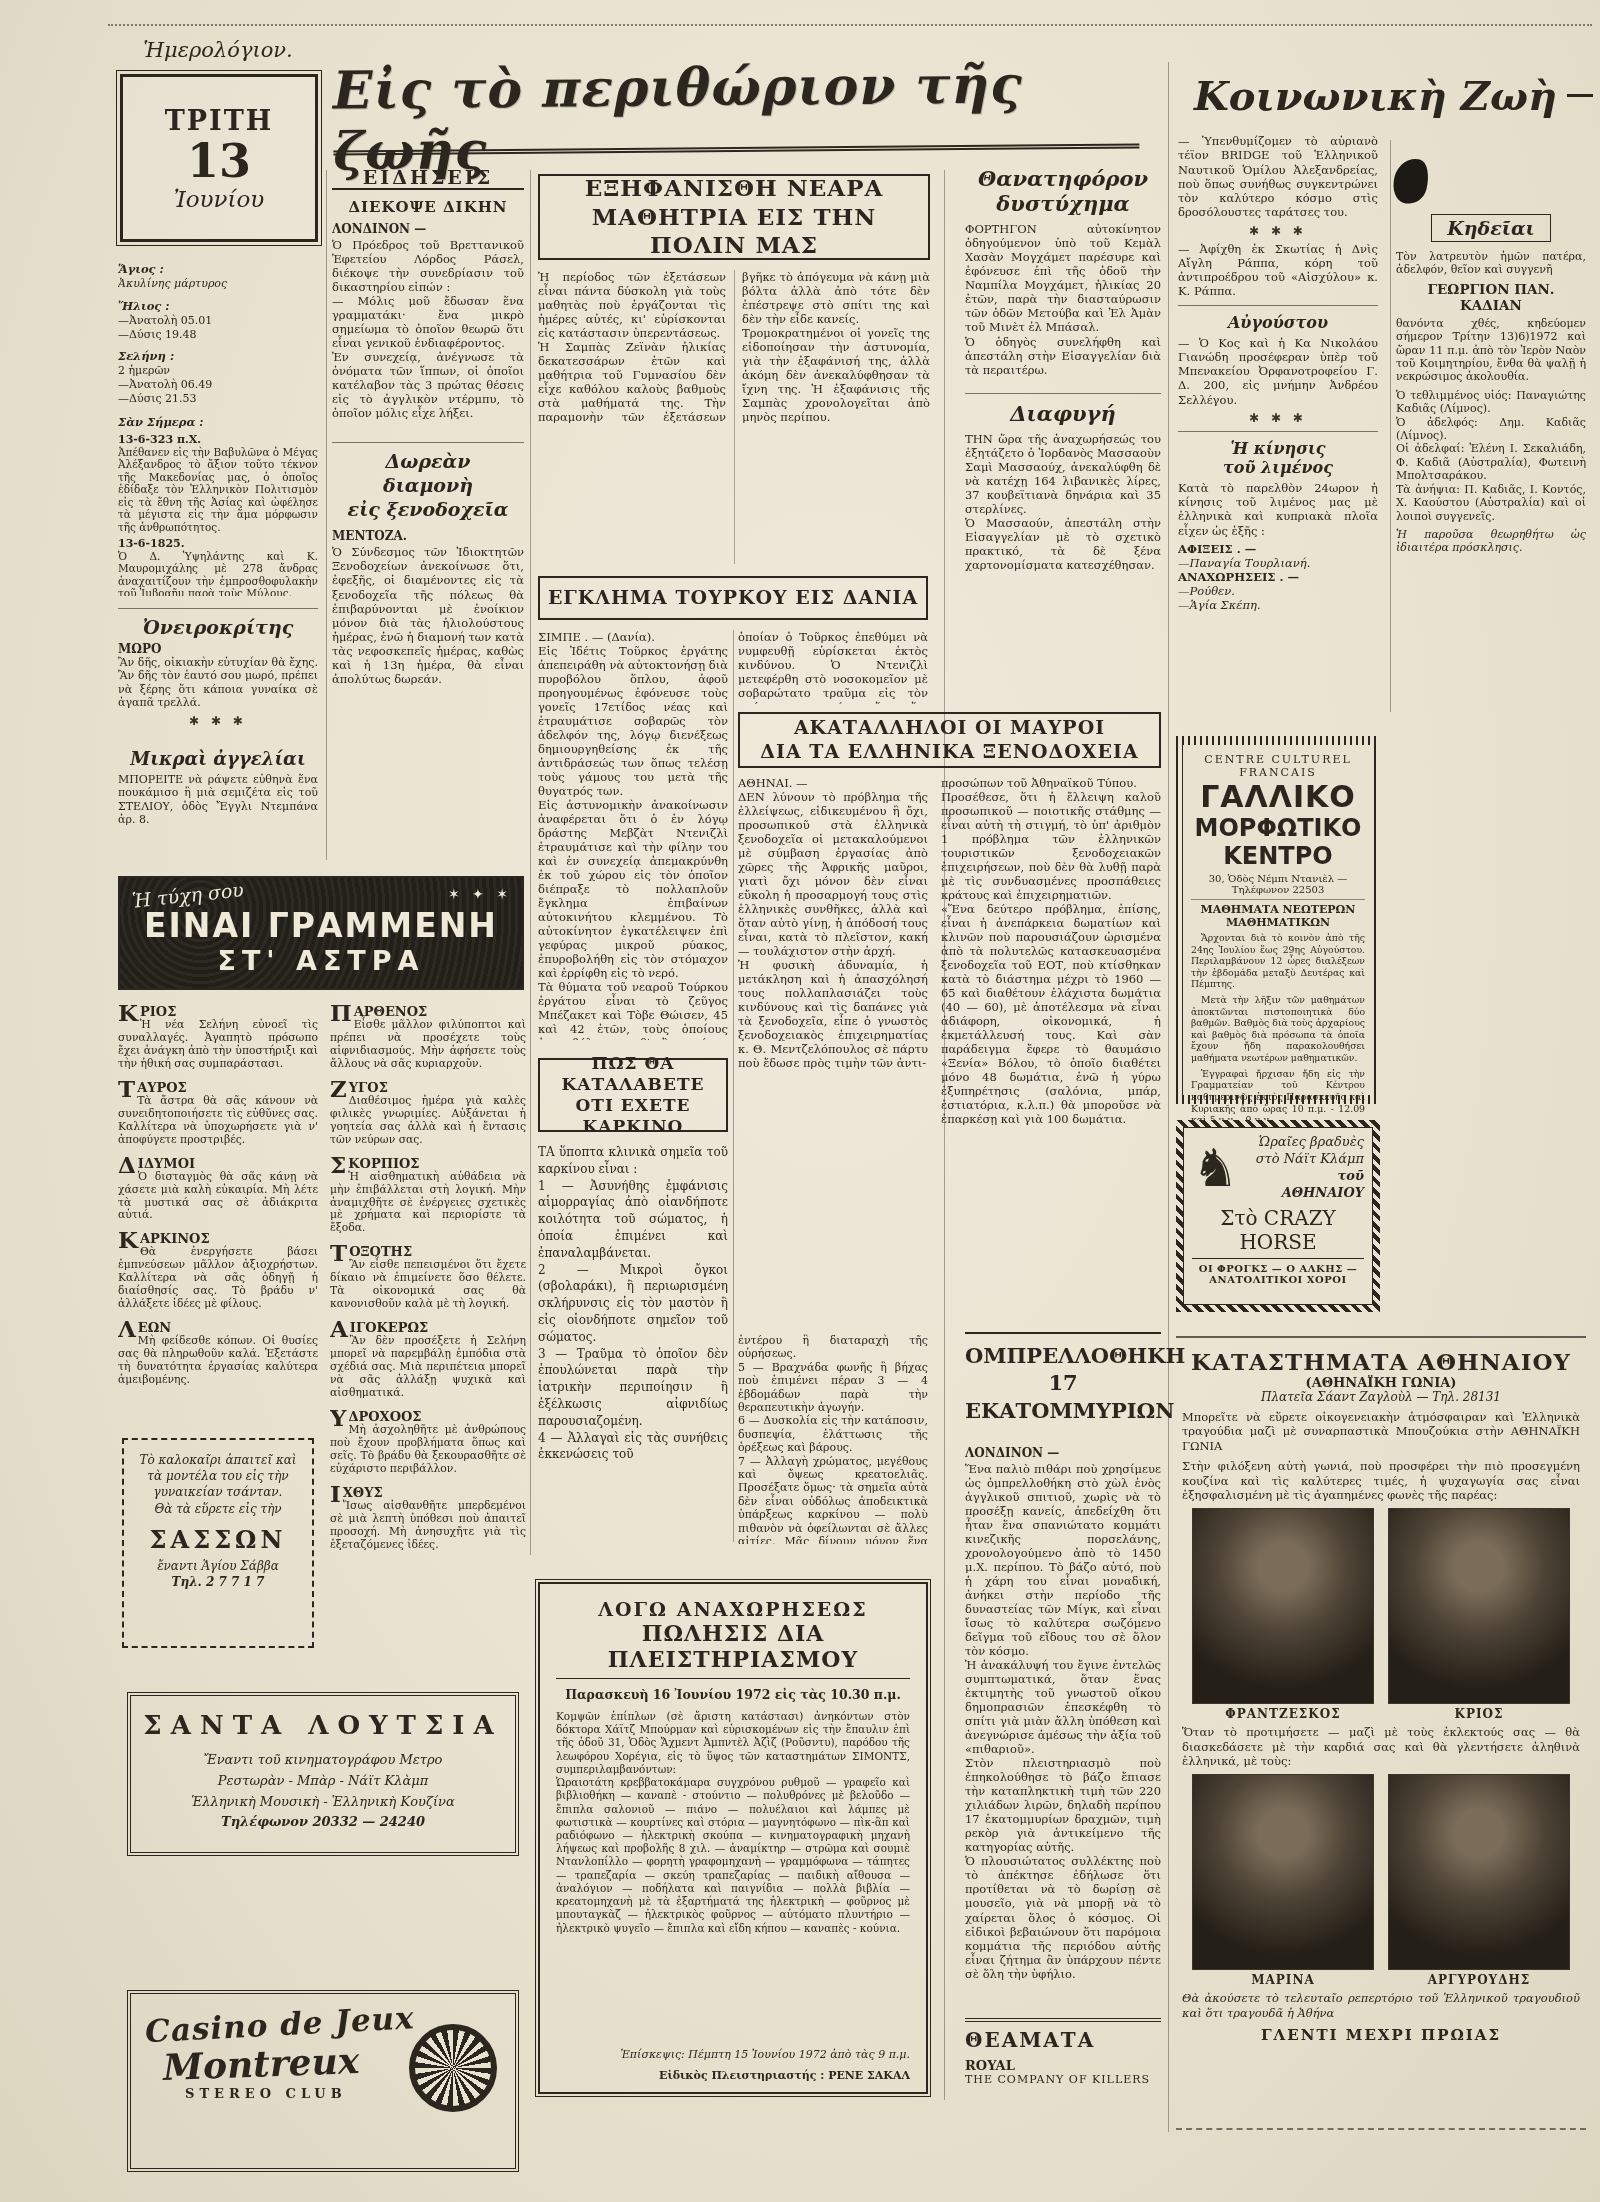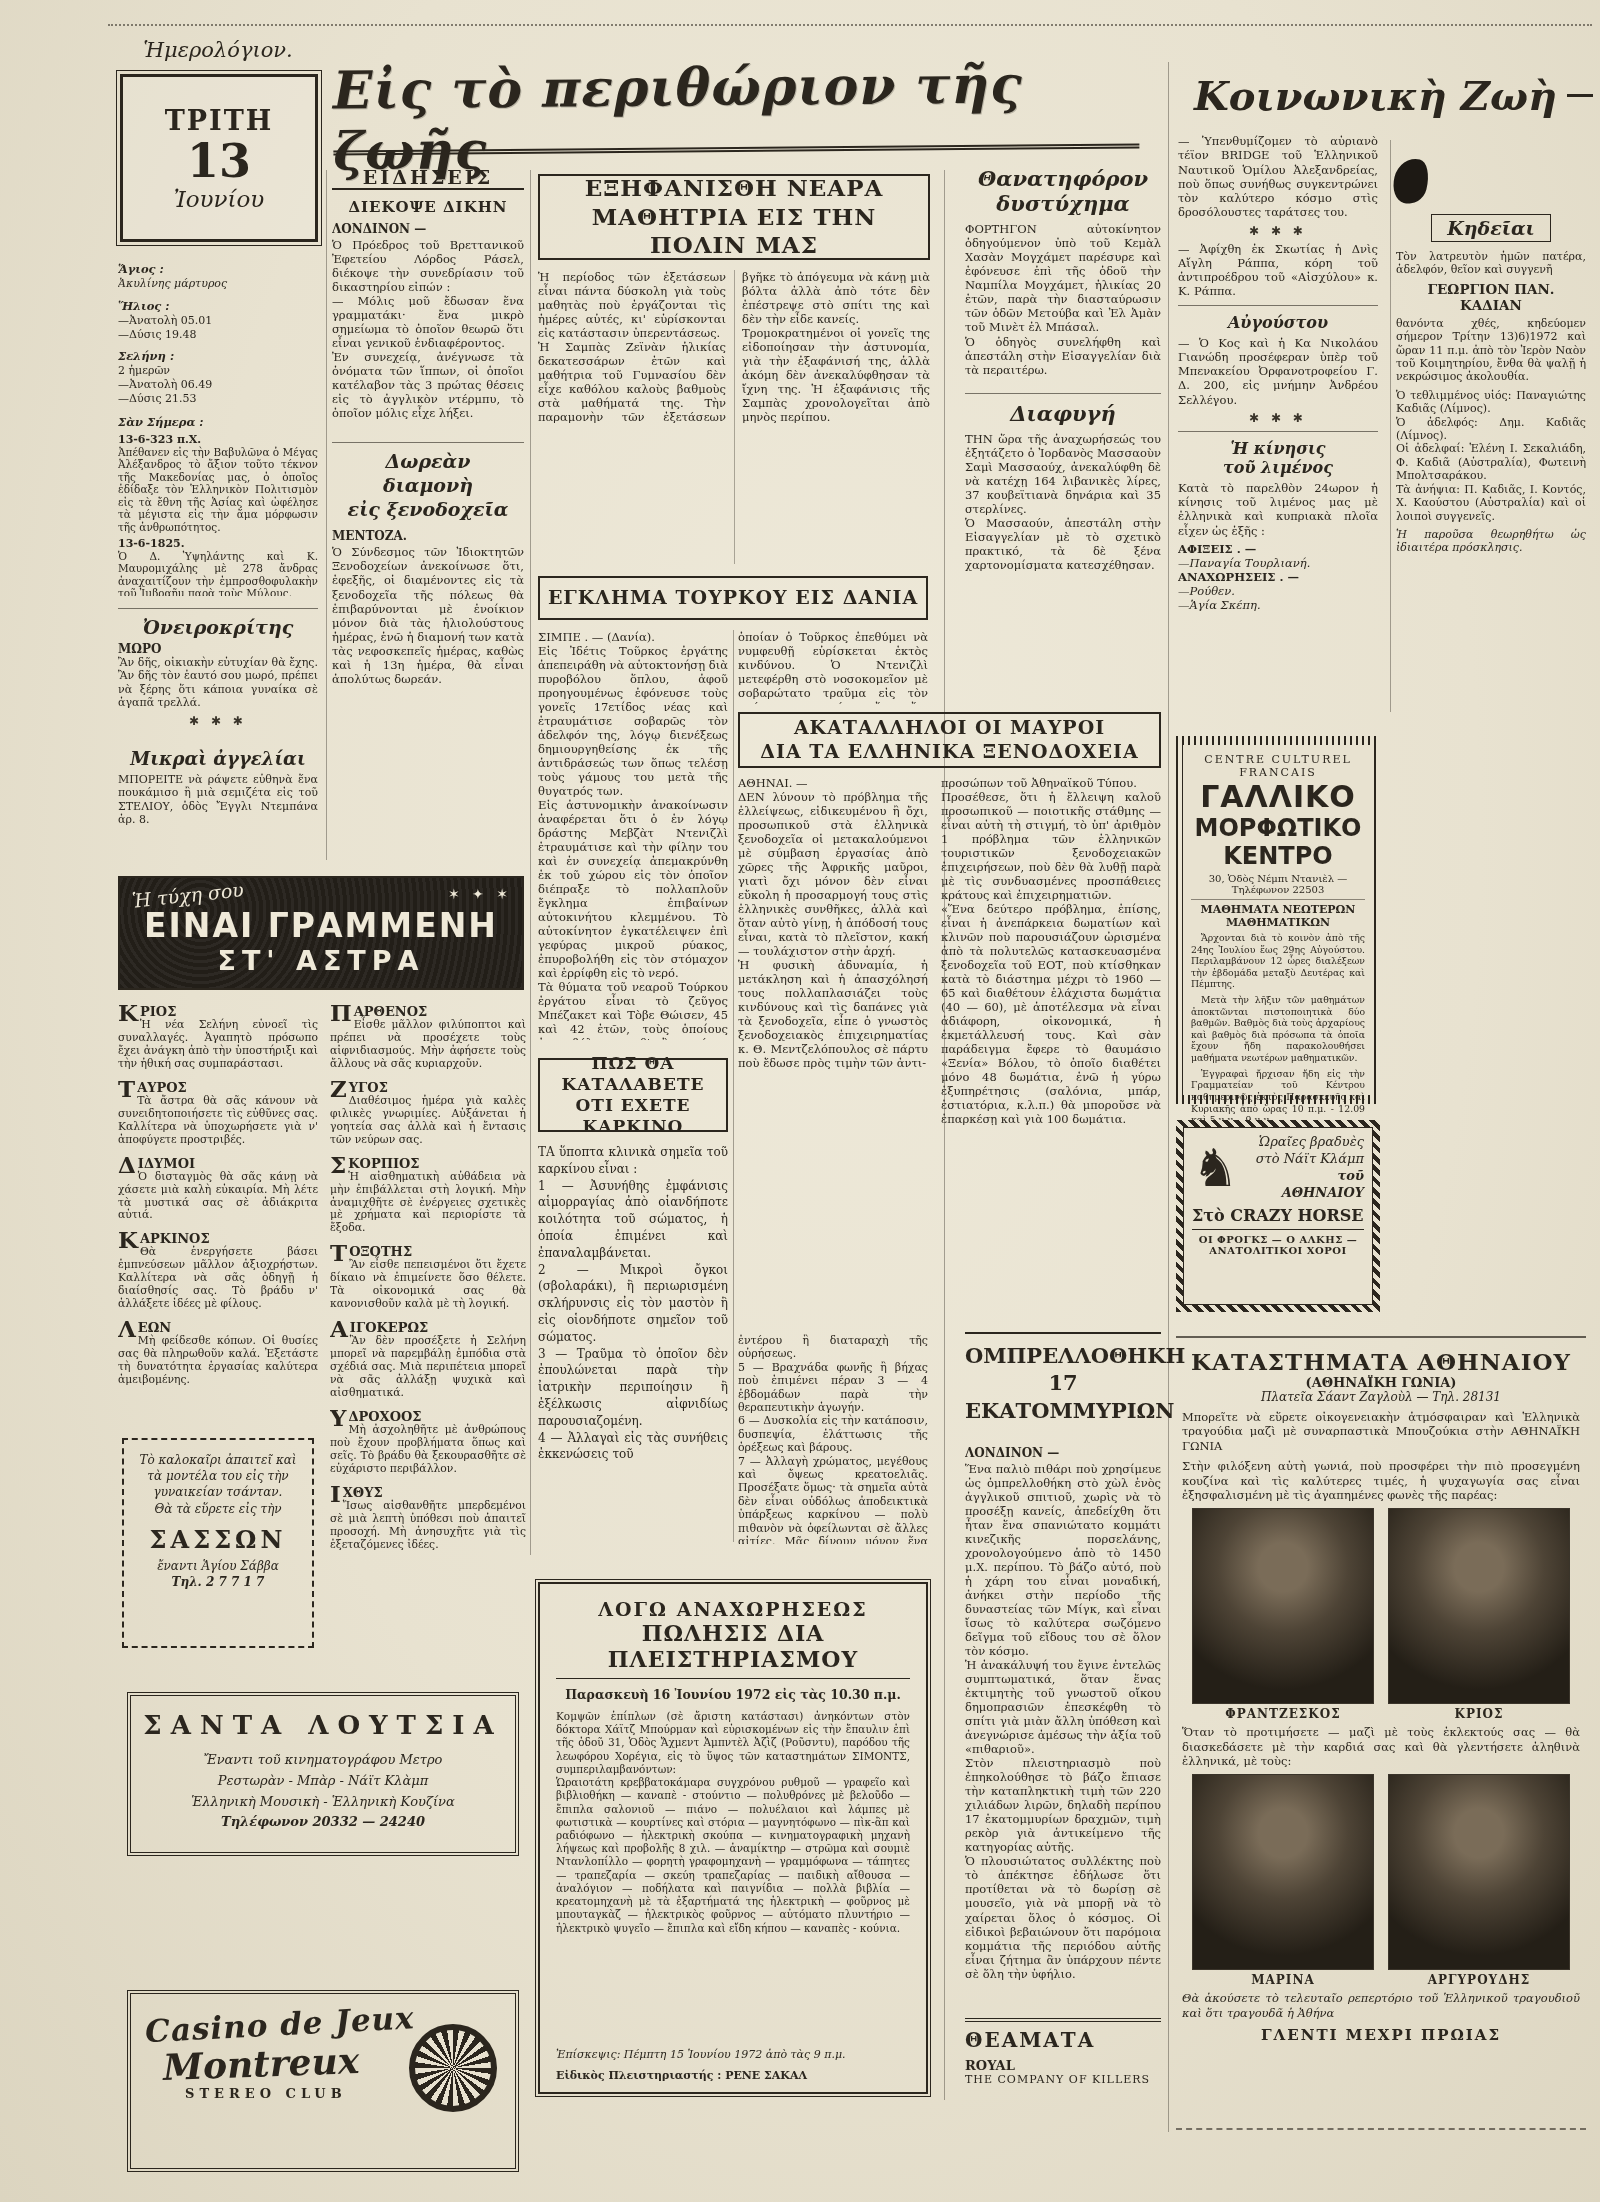--- a/index.html
+++ b/index.html
@@ -70,21 +70,21 @@
   .hotel-h{font-size:19px;font-weight:bold;font-style:italic;text-align:center;line-height:1.25}
 
   .hl-box{border:2px solid #2b261e;display:flex;flex-direction:column;justify-content:center;text-align:center;padding:4px}
   .hl-l{font-weight:bold;letter-spacing:1px;line-height:1.25}
   .cols2{column-count:2;column-gap:16px;column-rule:1px solid rgba(43,38,30,.35)}
 
   .auction{border:2px solid #2b261e;outline:1px solid #2b261e;outline-offset:2px;padding:14px 16px}
   .auction .h1{font-size:19px;font-weight:bold;text-align:center;letter-spacing:2px}
   .auction .h2{font-size:22px;font-weight:bold;text-align:center;letter-spacing:1px;border-bottom:1px solid #2b261e;padding-bottom:6px;margin-bottom:8px}
   .auction .dt{font-size:12.5px;font-weight:bold;text-align:center;margin-bottom:8px}
-  .auction .ftr{font-size:11px;text-align:left;margin-top:8px}
+  .auction .ftr{font-size:11px;text-align:right;margin-top:8px}
 
   .it-head{font-size:21px;font-weight:bold;font-style:italic;text-align:center;line-height:1.2;margin-bottom:6px}
   .umb-h{font-size:21px;font-weight:bold;text-align:center;line-height:1.3;border-top:2px solid #2b261e;padding-top:8px}
   .theamata{border-top:4px double #2b261e;padding-top:6px}
   .theamata .h{font-size:20px;font-weight:bold;letter-spacing:2px}
   .theamata .v{font-size:13px;font-weight:bold;margin-top:6px}
   .theamata .f{font-size:11px;letter-spacing:1px}
 
   .soc-item{font-size:11.5px;line-height:1.24;text-align:justify;margin-bottom:4px}
   .soc-h{font-size:16px;font-weight:bold;font-style:italic;text-align:center;margin:6px 0 4px}
@@ -98,21 +98,21 @@
   .french .ad{font-size:10px;margin:3px 0;border-bottom:1px solid rgba(43,38,30,.5);padding-bottom:4px}
   .french .mh{font-size:11px;font-weight:bold;margin:3px 0}
   .french p{font-size:9.3px;line-height:1.25;text-align:justify;margin-bottom:4px;text-indent:10px}
   .french .fee{font-size:10.5px;font-weight:bold}
 
   .crazy-wrap{background:repeating-linear-gradient(45deg,#2b261e 0 4px,#e8e2d0 4px 8px);padding:7px}
   .crazy{background:#e8e2d0;border:1px solid #2b261e;padding:6px 8px;height:100%}
   .crazy .top{display:flex;align-items:center}
   .horse{font-size:52px;line-height:1;flex:0 0 62px}
   .crazy .lines{flex:1;text-align:right;font-style:italic;font-size:13px;line-height:1.3}
-  .crazy .name{font-size:16px;font-weight:bold;text-align:left;margin:4px 0}
+  .crazy .name{font-size:20px;font-weight:normal;text-align:center;margin:4px 0}
   .crazy .acts{font-size:10px;font-weight:bold;text-align:center;border-top:1px solid #2b261e;padding-top:4px;letter-spacing:.5px}
 
   .athineos{border-bottom:2px dashed rgba(43,38,30,.6);border-top:2px solid rgba(43,38,30,.7);padding:10px 6px 8px}
   .ath-t{font-size:23px;font-weight:bold;text-align:center;letter-spacing:1px}
   .ath-s{font-size:13px;font-weight:bold;text-align:center}
   .ath-a{font-size:12px;text-align:center;font-style:italic;margin-bottom:6px}
   .ath-p{font-size:11.5px;line-height:1.25;text-align:justify;margin-bottom:6px}
   .photo-row{display:flex;justify-content:space-between;padding:0 10px;margin-bottom:4px}
   .photo-cell{width:182px;text-align:center}
   .photo{width:182px;height:196px;border:1px solid #3a342a;

